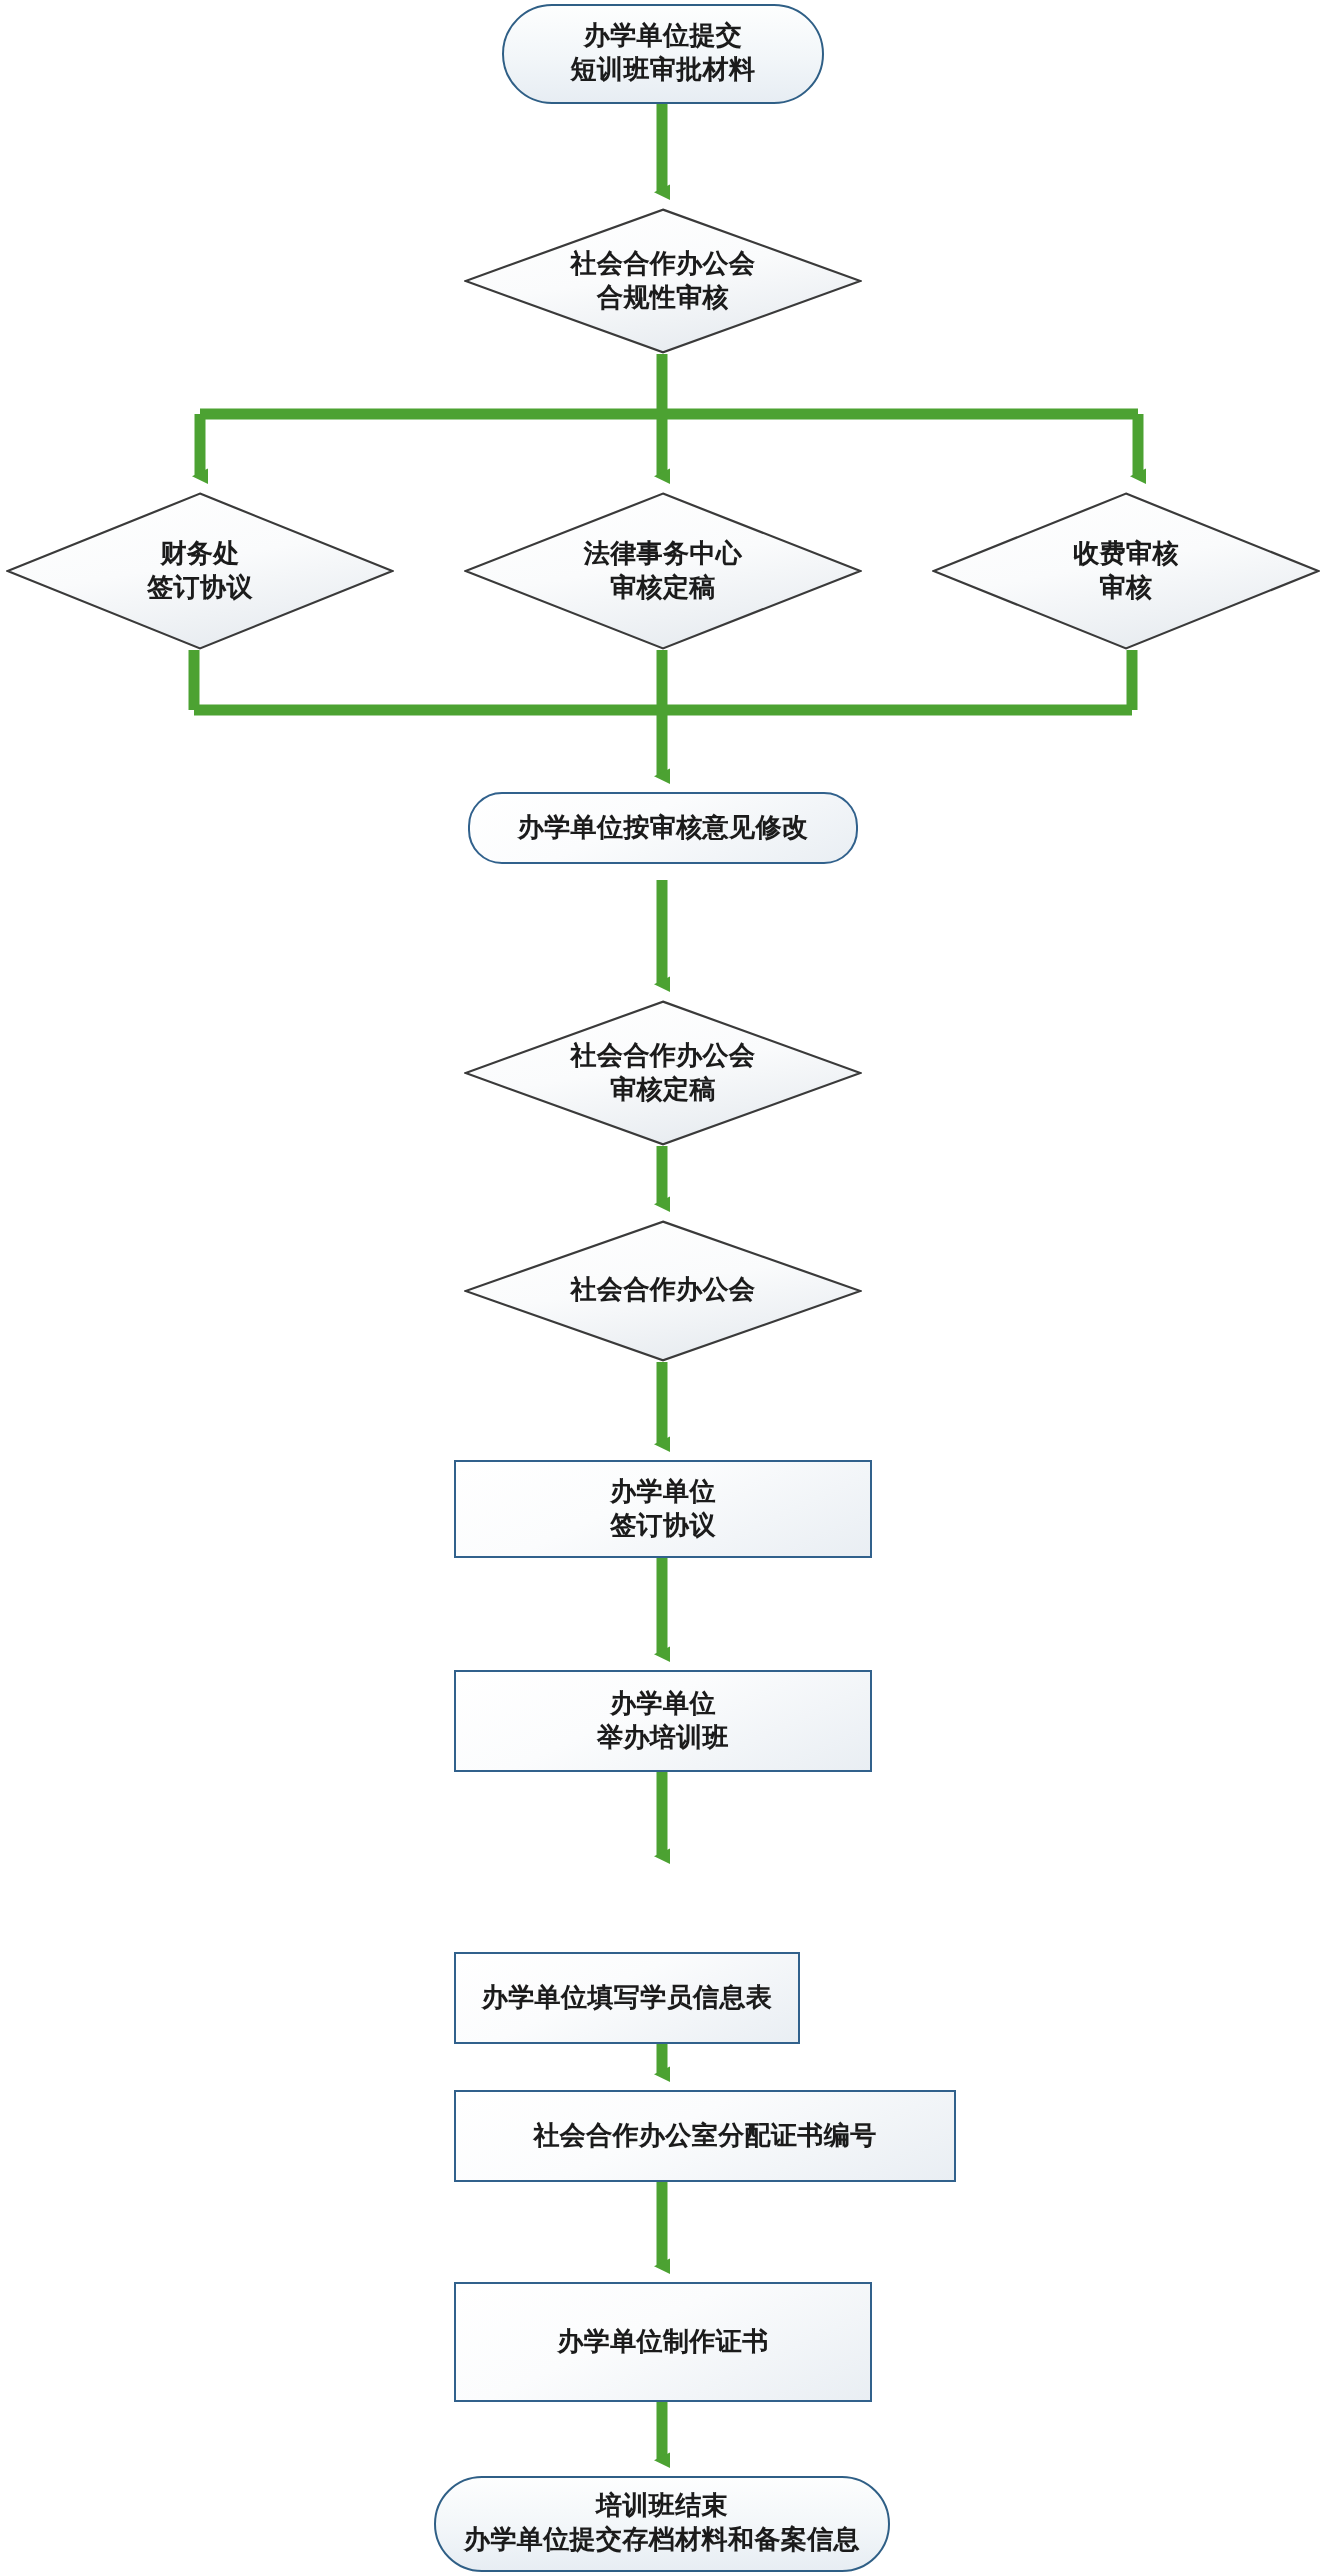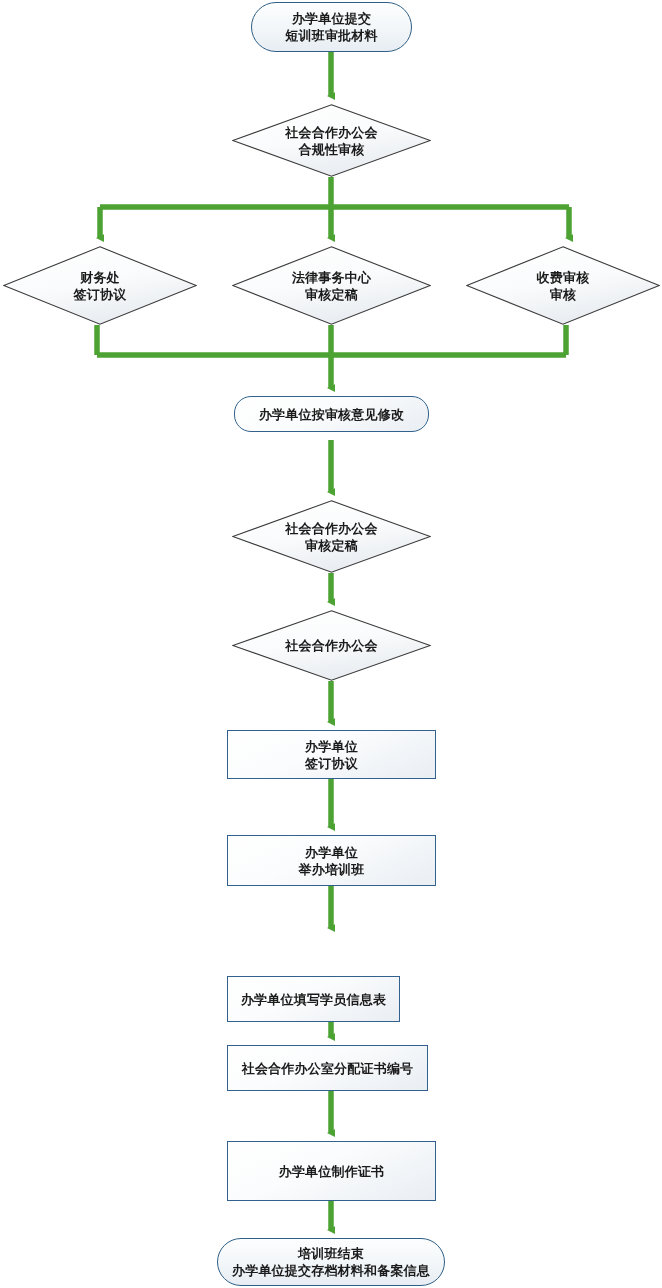--- a/index.html
+++ b/index.html
@@ -171,21 +171,21 @@
         <span class="node-label">办学单位
 签订协议</span>
       </div>
       <div class="node process" style="left: 227px; top: 835px; width: 209px; height: 51px;">
         <span class="node-label">办学单位
 举办培训班</span>
       </div>
       <div class="node process" style="left: 227px; top: 936px; width: 173px; height: 46px; margin-top: 40px;">
         <span class="node-label">办学单位填写学员信息表</span>
       </div>
-      <div class="node process" style="left: 227px; top: 1045px; width: 201px; height: 46px;">
+      <div class="node process" style="left: 227px; top: 1045px; width: 251px; height: 46px;">
         <span class="node-label">社会合作办公室分配证书编号</span>
       </div>
       <div class="node process" style="left: 227px; top: 1141px; width: 209px; height: 60px;">
         <span class="node-label">办学单位制作证书</span>
       </div>
       <div class="node terminator" style="left: 217px; top: 1238px; width: 228px; height: 48px;">
         <span class="node-label">培训班结束
 办学单位提交存档材料和备案信息</span>
       </div>
     </div>

